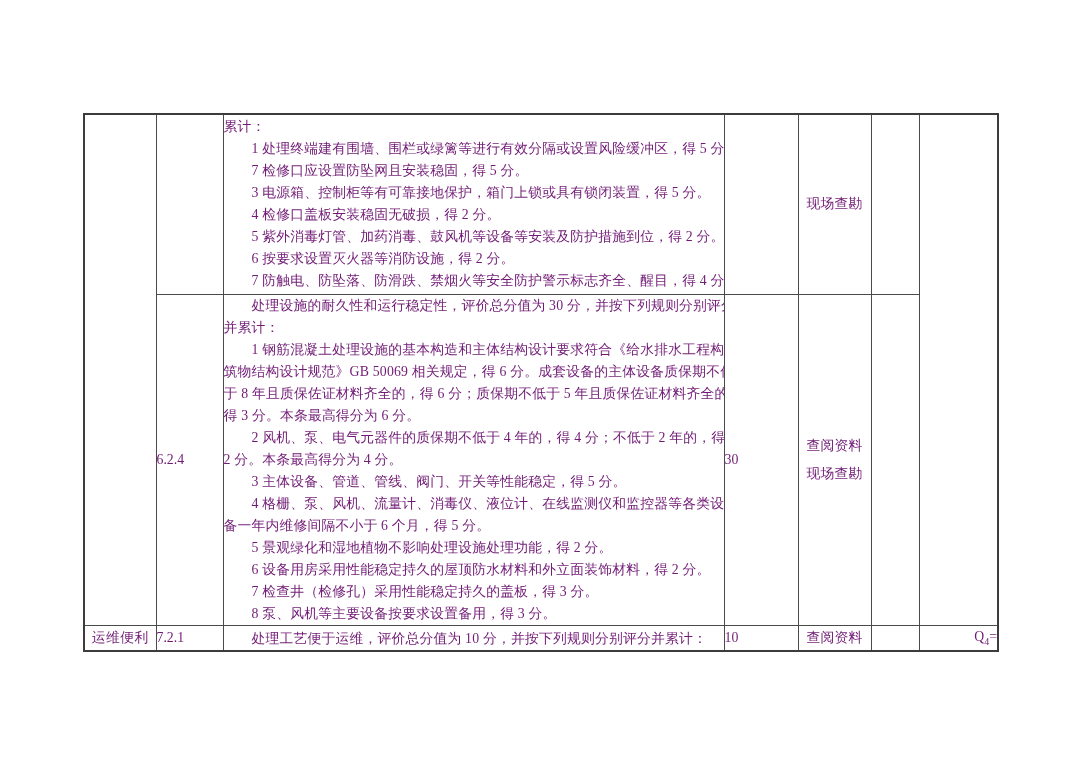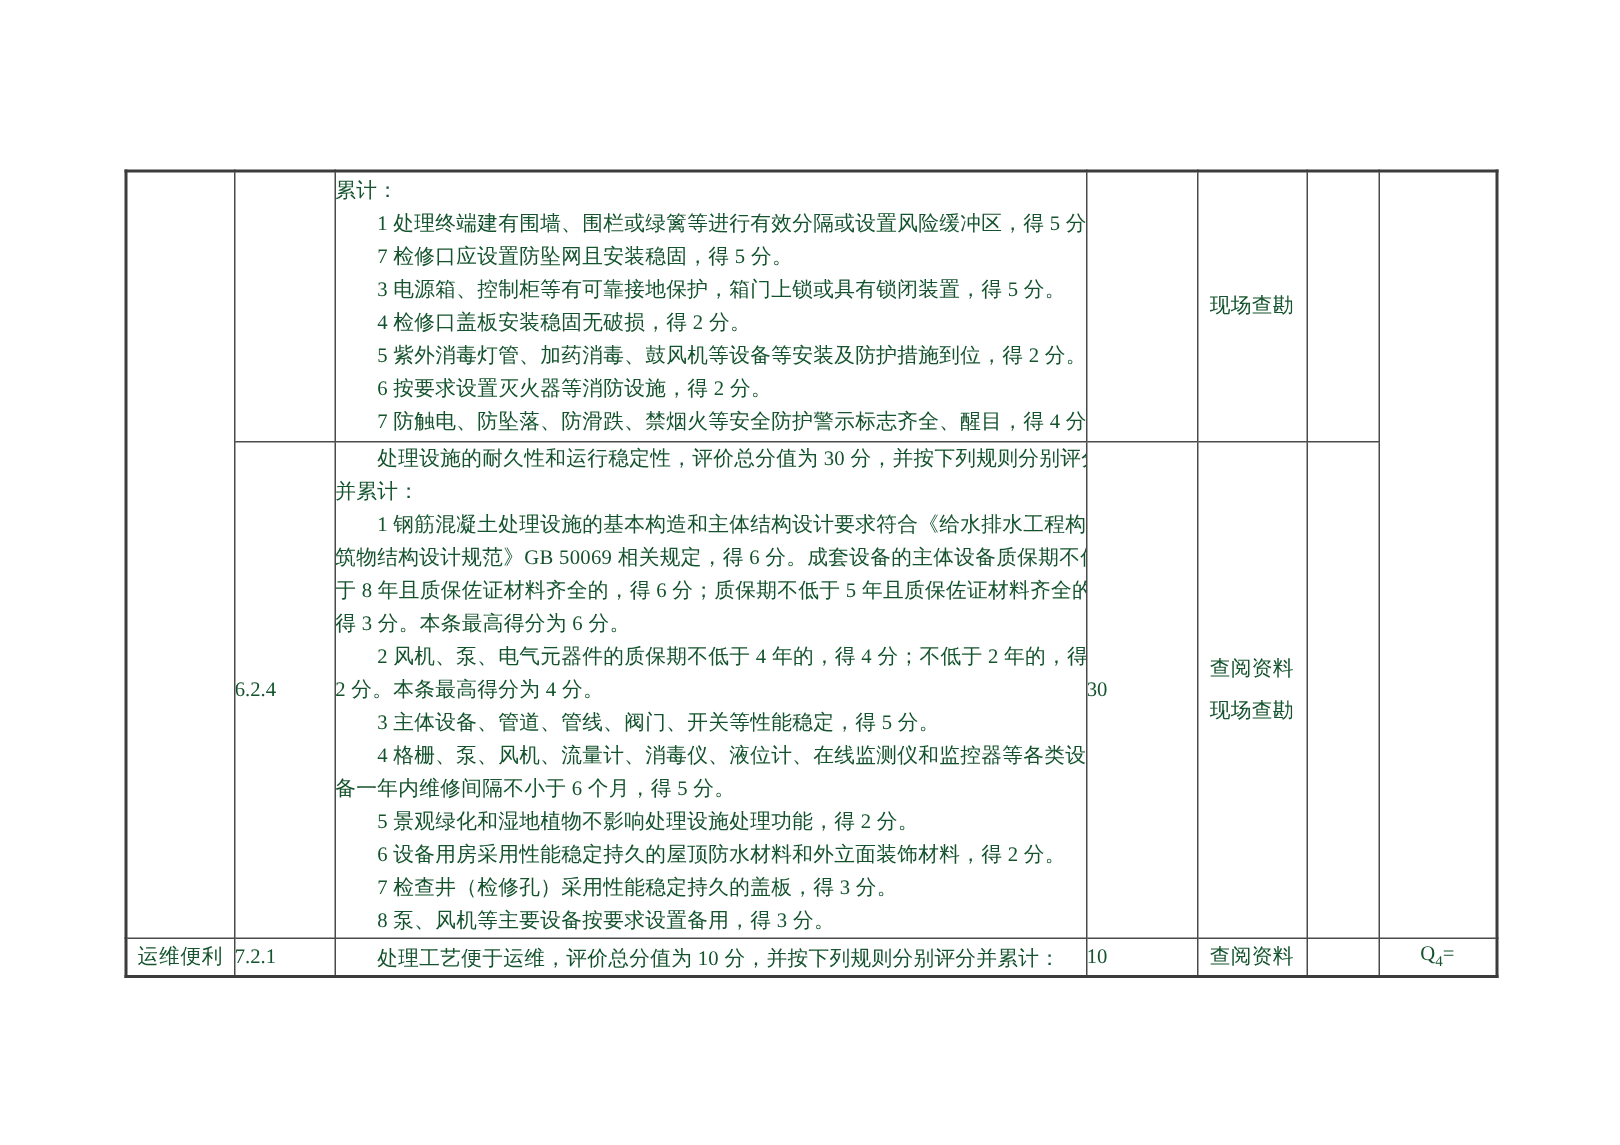--- a/index.html
+++ b/index.html
@@ -18,21 +18,21 @@
     border-collapse:collapse;
     table-layout:fixed;
     border:2px solid #3c3c3c;
   }
   table.eval td{
     border:1.5px solid #4a4a4a;
     padding:0;
     overflow:hidden;
     vertical-align:middle;
     font-size:13.8px;
-    color:#14532d;
+    color:#701a75;
   }
   tr.r1{height:180px;}
   tr.r2{height:330px;}
   tr.r3{height:26px;}
   td.criteria{
     vertical-align:top;
     padding:2px 6px 0 8px;
     text-align:left;
   }
   .tline{
@@ -45,21 +45,21 @@
   td.method{
     text-align:center;
     font-size:13.8px;
     letter-spacing:1.5px;
     margin-left:47px;
   }
   td.method .tline{line-height:28px;white-space:nowrap;padding:0;}
   td.method-top{vertical-align:top;padding-top:3px;}
   td.method-top .tline{line-height:22px;}
   td.category{font-size:13.8px;text-align:center;letter-spacing:0.5px;}
-  td.qcell{text-align:center;font-size:14.5px;margin-top:48px;}
+  td.qcell{text-align:right;font-size:14.5px;margin-top:48px;}
   td.qcell sub{font-size:10px;}
   tr.r3 td.criteria{padding-top:1px;}
   tr.r3 .tline{line-height:19px;}
   .page-number{
     position:absolute;
     left:0;right:0;
     top:664px;
     text-align:center;
     font-size:12.5px;
     color:#333333;

